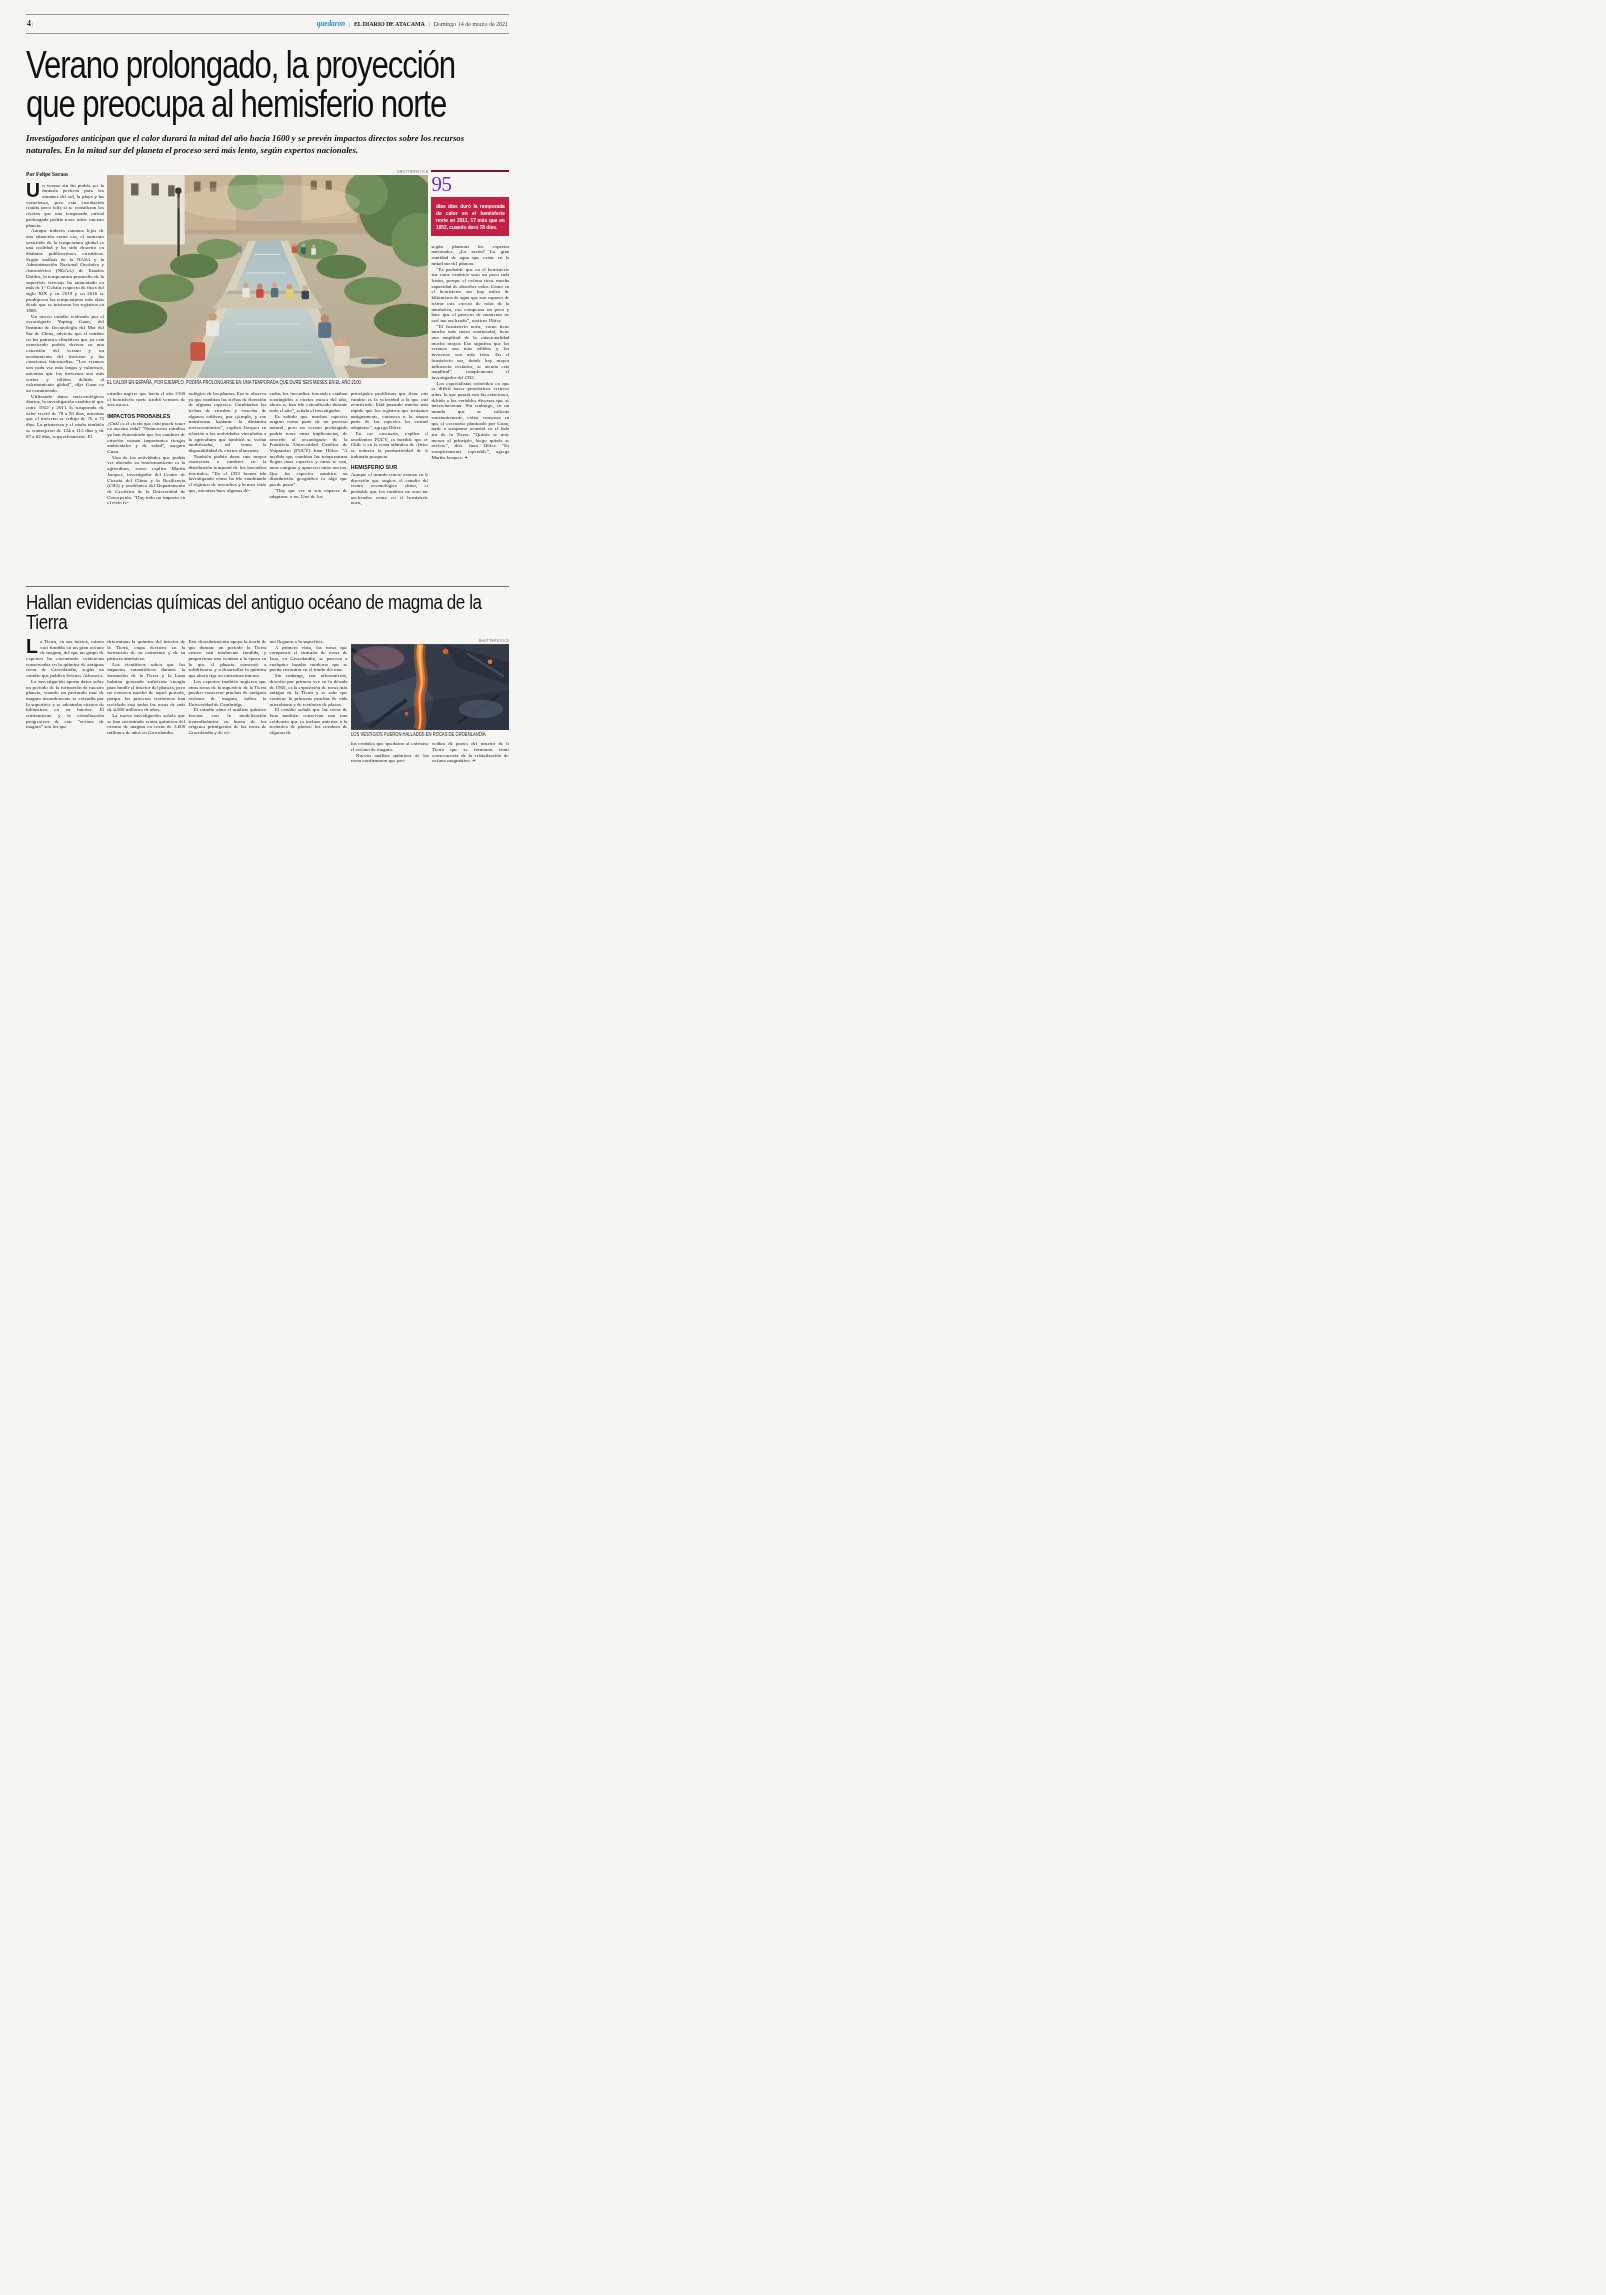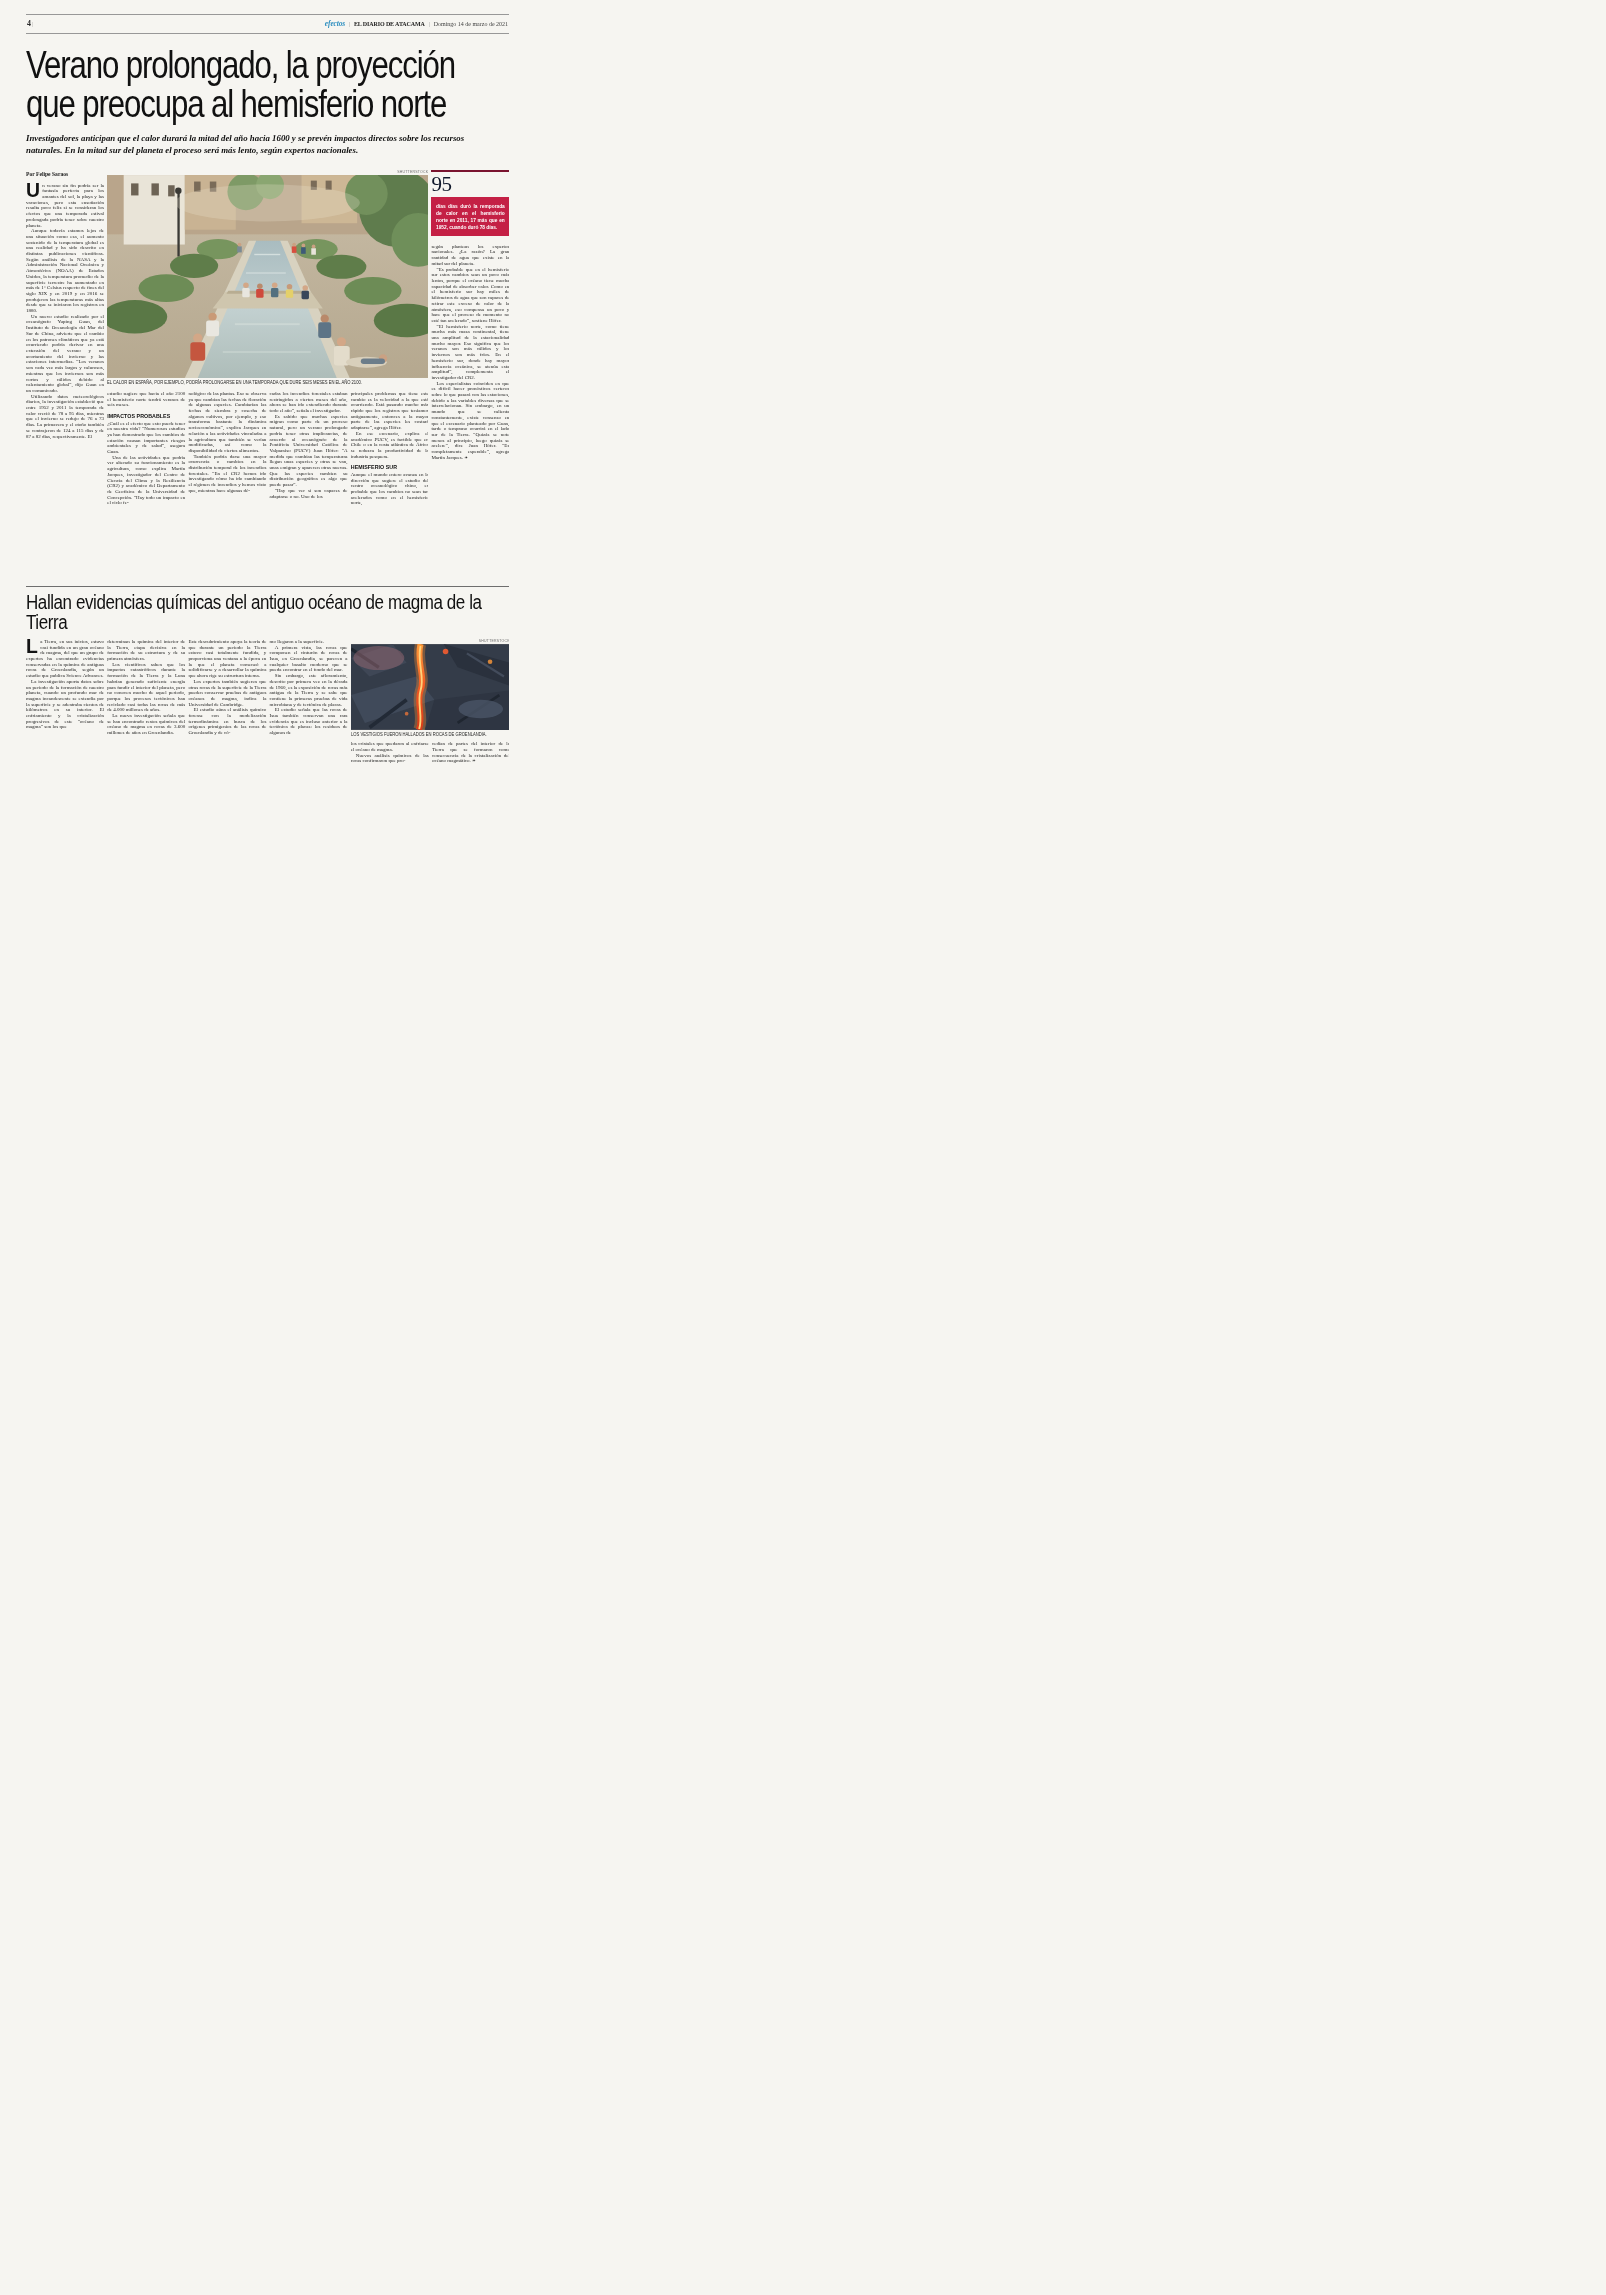--- a/index.html
+++ b/index.html
@@ -68,21 +68,21 @@
   .photo2{width:159px;height:86px;}
   .caption{
     font-family:"Liberation Sans","DejaVu Sans",sans-serif;
     font-size:4.5px;color:#1f1f1f;margin-top:2.3px;letter-spacing:0;
     transform:scaleX(.92);transform-origin:left top;width:109%;
   }
 
   
   .stat-rule{height:1.9px;background:#7a142f;}
   .stat-number{
-    font-size:21px;line-height:.88;color:#0f172a;margin:3.2px 0 4.2px 0;letter-spacing:-0.5px;
+    font-size:21px;line-height:.88;color:#6d28d9;margin:3.2px 0 4.2px 0;letter-spacing:-0.5px;
   }
   .stat-box{
     background:#c42045;color:#ffffff;
     font-family:"Liberation Sans","DejaVu Sans",sans-serif;
     font-weight:700;font-size:4.8px;line-height:1.5;
     padding:5.1px 4.6px;text-align:justify;
   }
   .stat-gap{height:7.4px;}
 
   .endmark{color:#2a2a2a;font-size:4.6px;}
@@ -103,21 +103,21 @@
 </head>
 <body>
 
 <div class="page">
 
   <div class="topbar">
     <div class="pageno">
       <span>4</span><span class="pipe">|</span>
     </div>
     <div class="mast">
-      <span class="section">efectos</span>
+      <span class="section">quedaron</span>
       <span class="pipe">|</span>
       <span class="brand">EL DIARIO DE ATACAMA</span>
       <span class="pipe">|</span>
       <span class="date">Domingo 14 de marzo de 2021</span>
     </div>
   </div>
 
   <h1 class="headline">Verano prolongado, la proyección
 que preocupa al hemisferio norte</h1>
   <p class="deck">Investigadores anticipan que el calor durará la mitad del año hacia 1600 y se prevén impactos directos sobre los recursos naturales. En la mitad sur del planeta el proceso será más lento, según expertos nacionales.</p>

